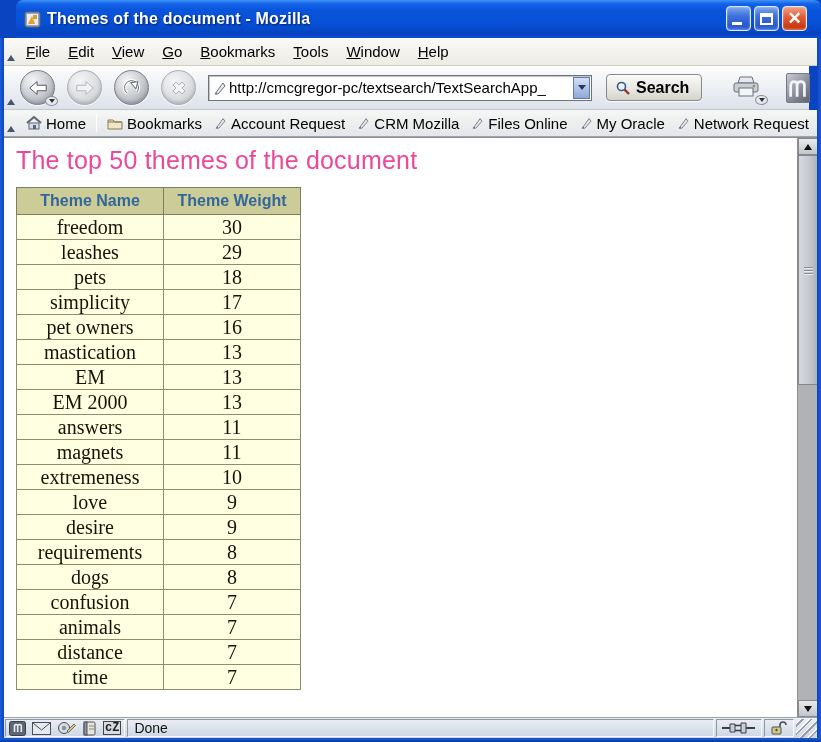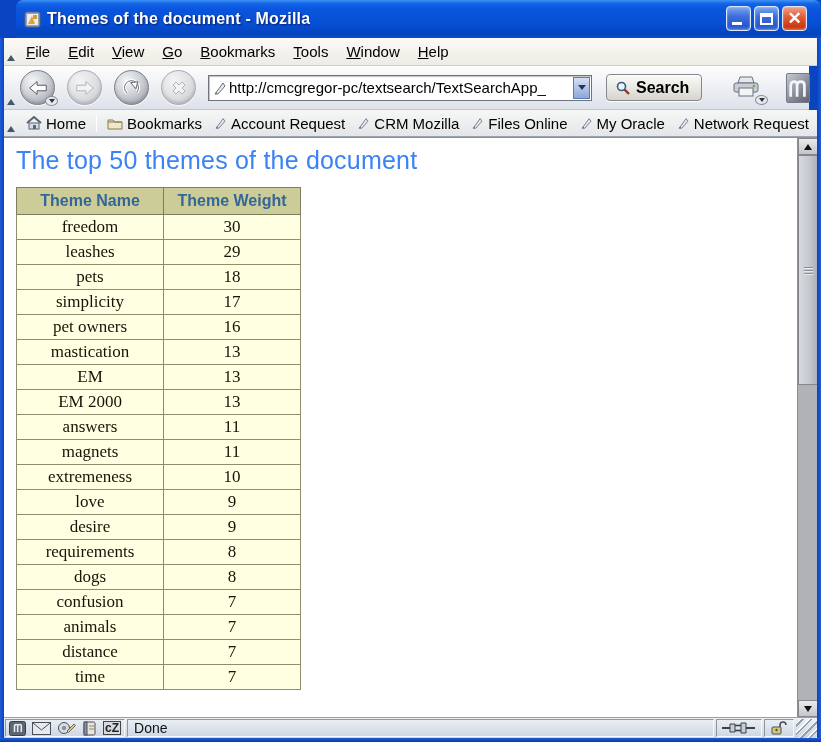--- a/index.html
+++ b/index.html
@@ -98,30 +98,30 @@
   }
   .pt-item { display:flex; align-items:center; gap:4px; padding:2px 6px; }
   .pt-sep { width:1px; height:18px; background:#B8BCC4; border-right:1px solid #fff; margin:0 4px; }
 
   
   .content {
     position:absolute; top:137px; left:4px; right:4px; bottom:25px;
     background:#fff; border-top:1px solid #8E8E8E; overflow:hidden;
   }
   .page { position:absolute; top:0; left:0; right:20px; bottom:0; background:#fff; padding:8px 0 0 12px; }
-  .page-heading { font-size:25px; color:#3b82f6; margin-bottom:12px; letter-spacing:0.2px; }
+  .page-heading { font-size:25px; color:#ec4899; margin-bottom:12px; letter-spacing:0.2px; }
 
   table.themes { border-collapse:collapse; }
   table.themes th {
     background:#CCCC99; color:#336699; font-weight:bold; font-size:16px;
     font-family:"Liberation Sans",sans-serif; padding:3px 10px; height:27px;
     border:1px solid #7E7E5E; text-align:center;margin-left:32px;
   }
   table.themes td {
-    background:#FFFFE1; color:#1A1208; font-size:17px; font-family:"Liberation Serif",serif;
+    background:#FFFFE1; color:#1A1208; font-size:20px; font-family:"Liberation Serif",serif;
     text-align:center; height:25px; padding:0 8px; border:1px solid #8E8E6E;
   }
   table.themes td.name { width:147px; }
   table.themes td.weight { width:137px; }
 
   
   .scrollbar { position:absolute; top:0; right:0; bottom:0; width:20px;
     background:#B0B2B6; border-left:1px solid #8E8E8E; }
   .sb-btn { position:absolute; left:0; width:20px; height:17px;
     background:linear-gradient(180deg,#E8EAEC,#C2C6CC); border:1px solid #84888E;
@@ -141,21 +141,21 @@
     border-top:1px solid #97A0AC;
     display:flex; align-items:stretch; font-size:14px; color:#111;
   }
   .sb-panel { border:1px solid; border-color:#8E96A0 #F8FAFC #F8FAFC #8E96A0; margin:1px 1px; display:flex; align-items:center; }
   .componentbar { padding:0 3px; gap:6px; }
   .status-text { flex:1; padding-left:6px; }
   .net-panel { width:46px; justify-content:center; }
   .sec-panel { width:30px; justify-content:center; }
   .resize-grip { width:21px; margin:1px 0 0 1px;
     background:repeating-linear-gradient(135deg, transparent 0 3px, #FFF 3px 4px, #98A0AC 4px 6px); }
-  .cz { font-family:Liberation Sans, sans-serif; font-weight:bold; font-size:12px; color:#222;
+  .cz { font-family:Liberation Mono, monospace; font-weight:bold; font-size:12px; color:#222;
     border:1px solid #444; padding:0 1px; background:#D8DCE2; line-height:12px; }
 </style>
 </head>
 <body>
 
 <div class="titlebar">
   <svg class="app-icon" viewBox="0 0 17 17">
     <rect x="1" y="1" width="15" height="15" rx="2" fill="#9AA2B4" stroke="#5A6274"></rect>
     <rect x="3" y="3" width="11" height="11" fill="#E8ECF4"></rect>
     <path d="M4 13 L8 5 L11 13 Z" fill="#E8A020"></path>

